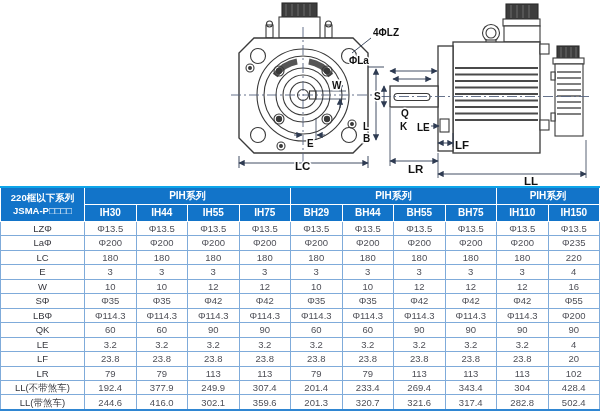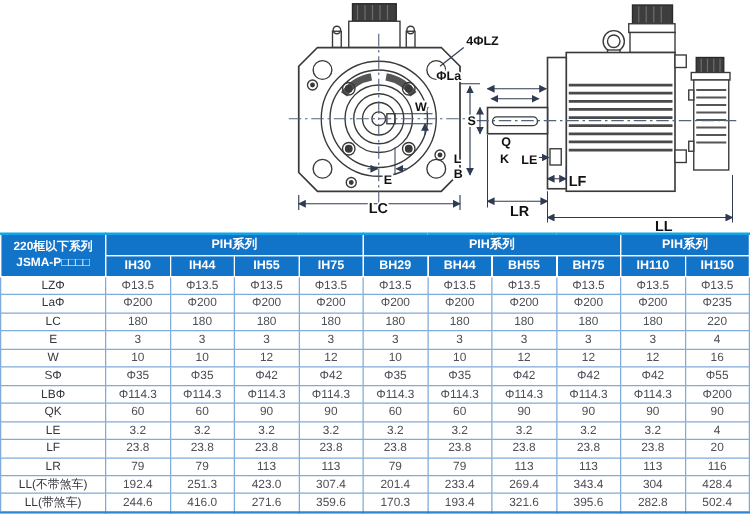--- a/index.html
+++ b/index.html
@@ -332,44 +332,44 @@
           <td class="rowlabel">LR</td>
           <td>79</td>
           <td>79</td>
           <td>113</td>
           <td>113</td>
           <td>79</td>
           <td>79</td>
           <td>113</td>
           <td>113</td>
           <td>113</td>
-          <td>116</td>
+          <td>102</td>
         </tr>
         <tr>
           <td class="rowlabel">LL(不带煞车)</td>
           <td>192.4</td>
-          <td>251.3</td>
-          <td>423.0</td>
+          <td>377.9</td>
+          <td>249.9</td>
           <td>307.4</td>
           <td>201.4</td>
           <td>233.4</td>
           <td>269.4</td>
           <td>343.4</td>
           <td>304</td>
           <td>428.4</td>
         </tr>
         <tr>
           <td class="rowlabel">LL(带煞车)</td>
           <td>244.6</td>
           <td>416.0</td>
-          <td>271.6</td>
+          <td>302.1</td>
           <td>359.6</td>
-          <td>170.3</td>
-          <td>193.4</td>
+          <td>201.3</td>
+          <td>320.7</td>
           <td>321.6</td>
-          <td>395.6</td>
+          <td>317.4</td>
           <td>282.8</td>
           <td>502.4</td>
         </tr>
       </tbody>
   </table>
 
 </div>
 
 </body></html>

